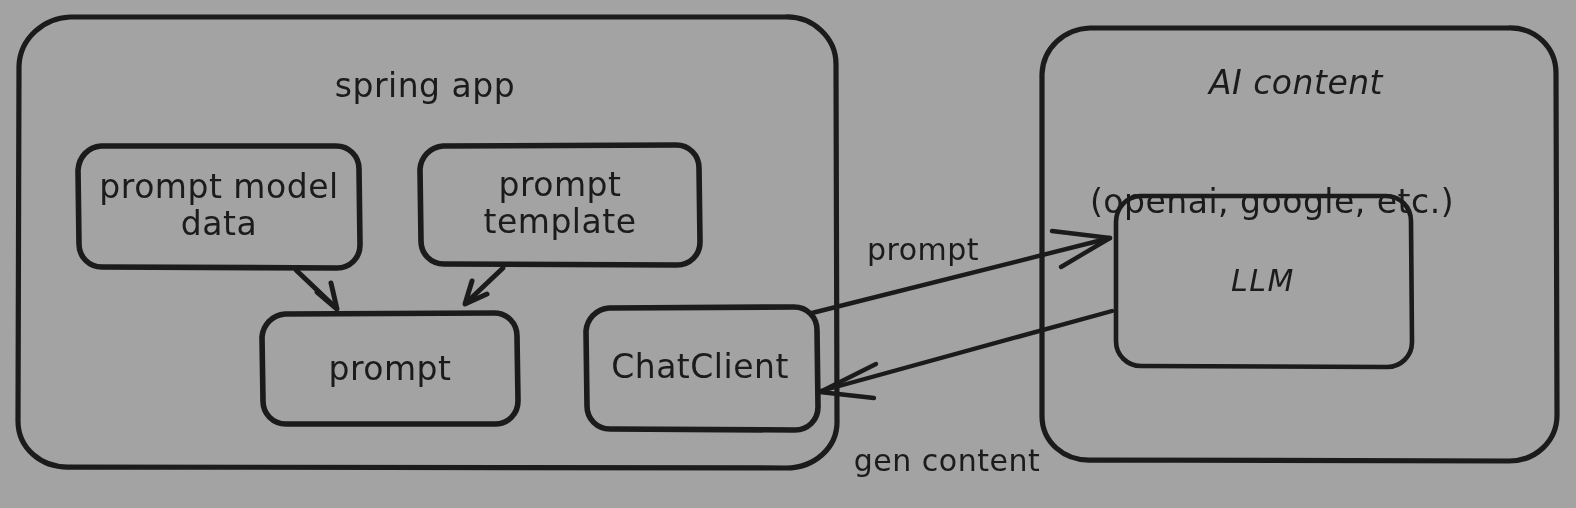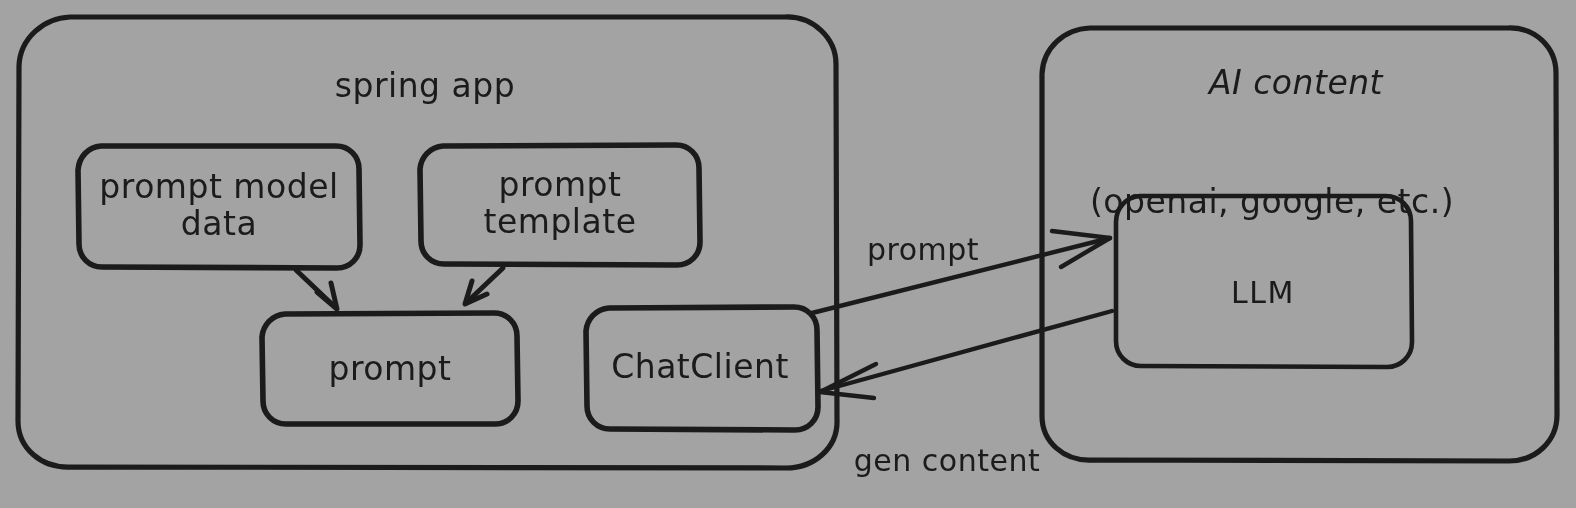--- a/index.html
+++ b/index.html
@@ -47,21 +47,21 @@
     white-space: pre;
     text-align: center;
     line-height: 1.12;
     transform: translate(-50%, -50%);
     user-select: none;
   }
   .group-title { font-size: 33px; }
   .group-sub   { font-size: 33px; }
   .node-label  { font-size: 33px; }
   .edge-label  { font-size: 30px; }
-  .llm-label   { font-size: 30px; letter-spacing: 1.5px; margin-top: 12px; }
+  .llm-label   { font-size: 30px; font-style: italic; letter-spacing: 1.5px; }
   .provider-title { font-style: italic; }
 </style>
 </head>
 <body>
 
 <div id="diagram-root">
 
   <svg id="diagram-svg" viewBox="0 0 1576 508">
 
     <g>

